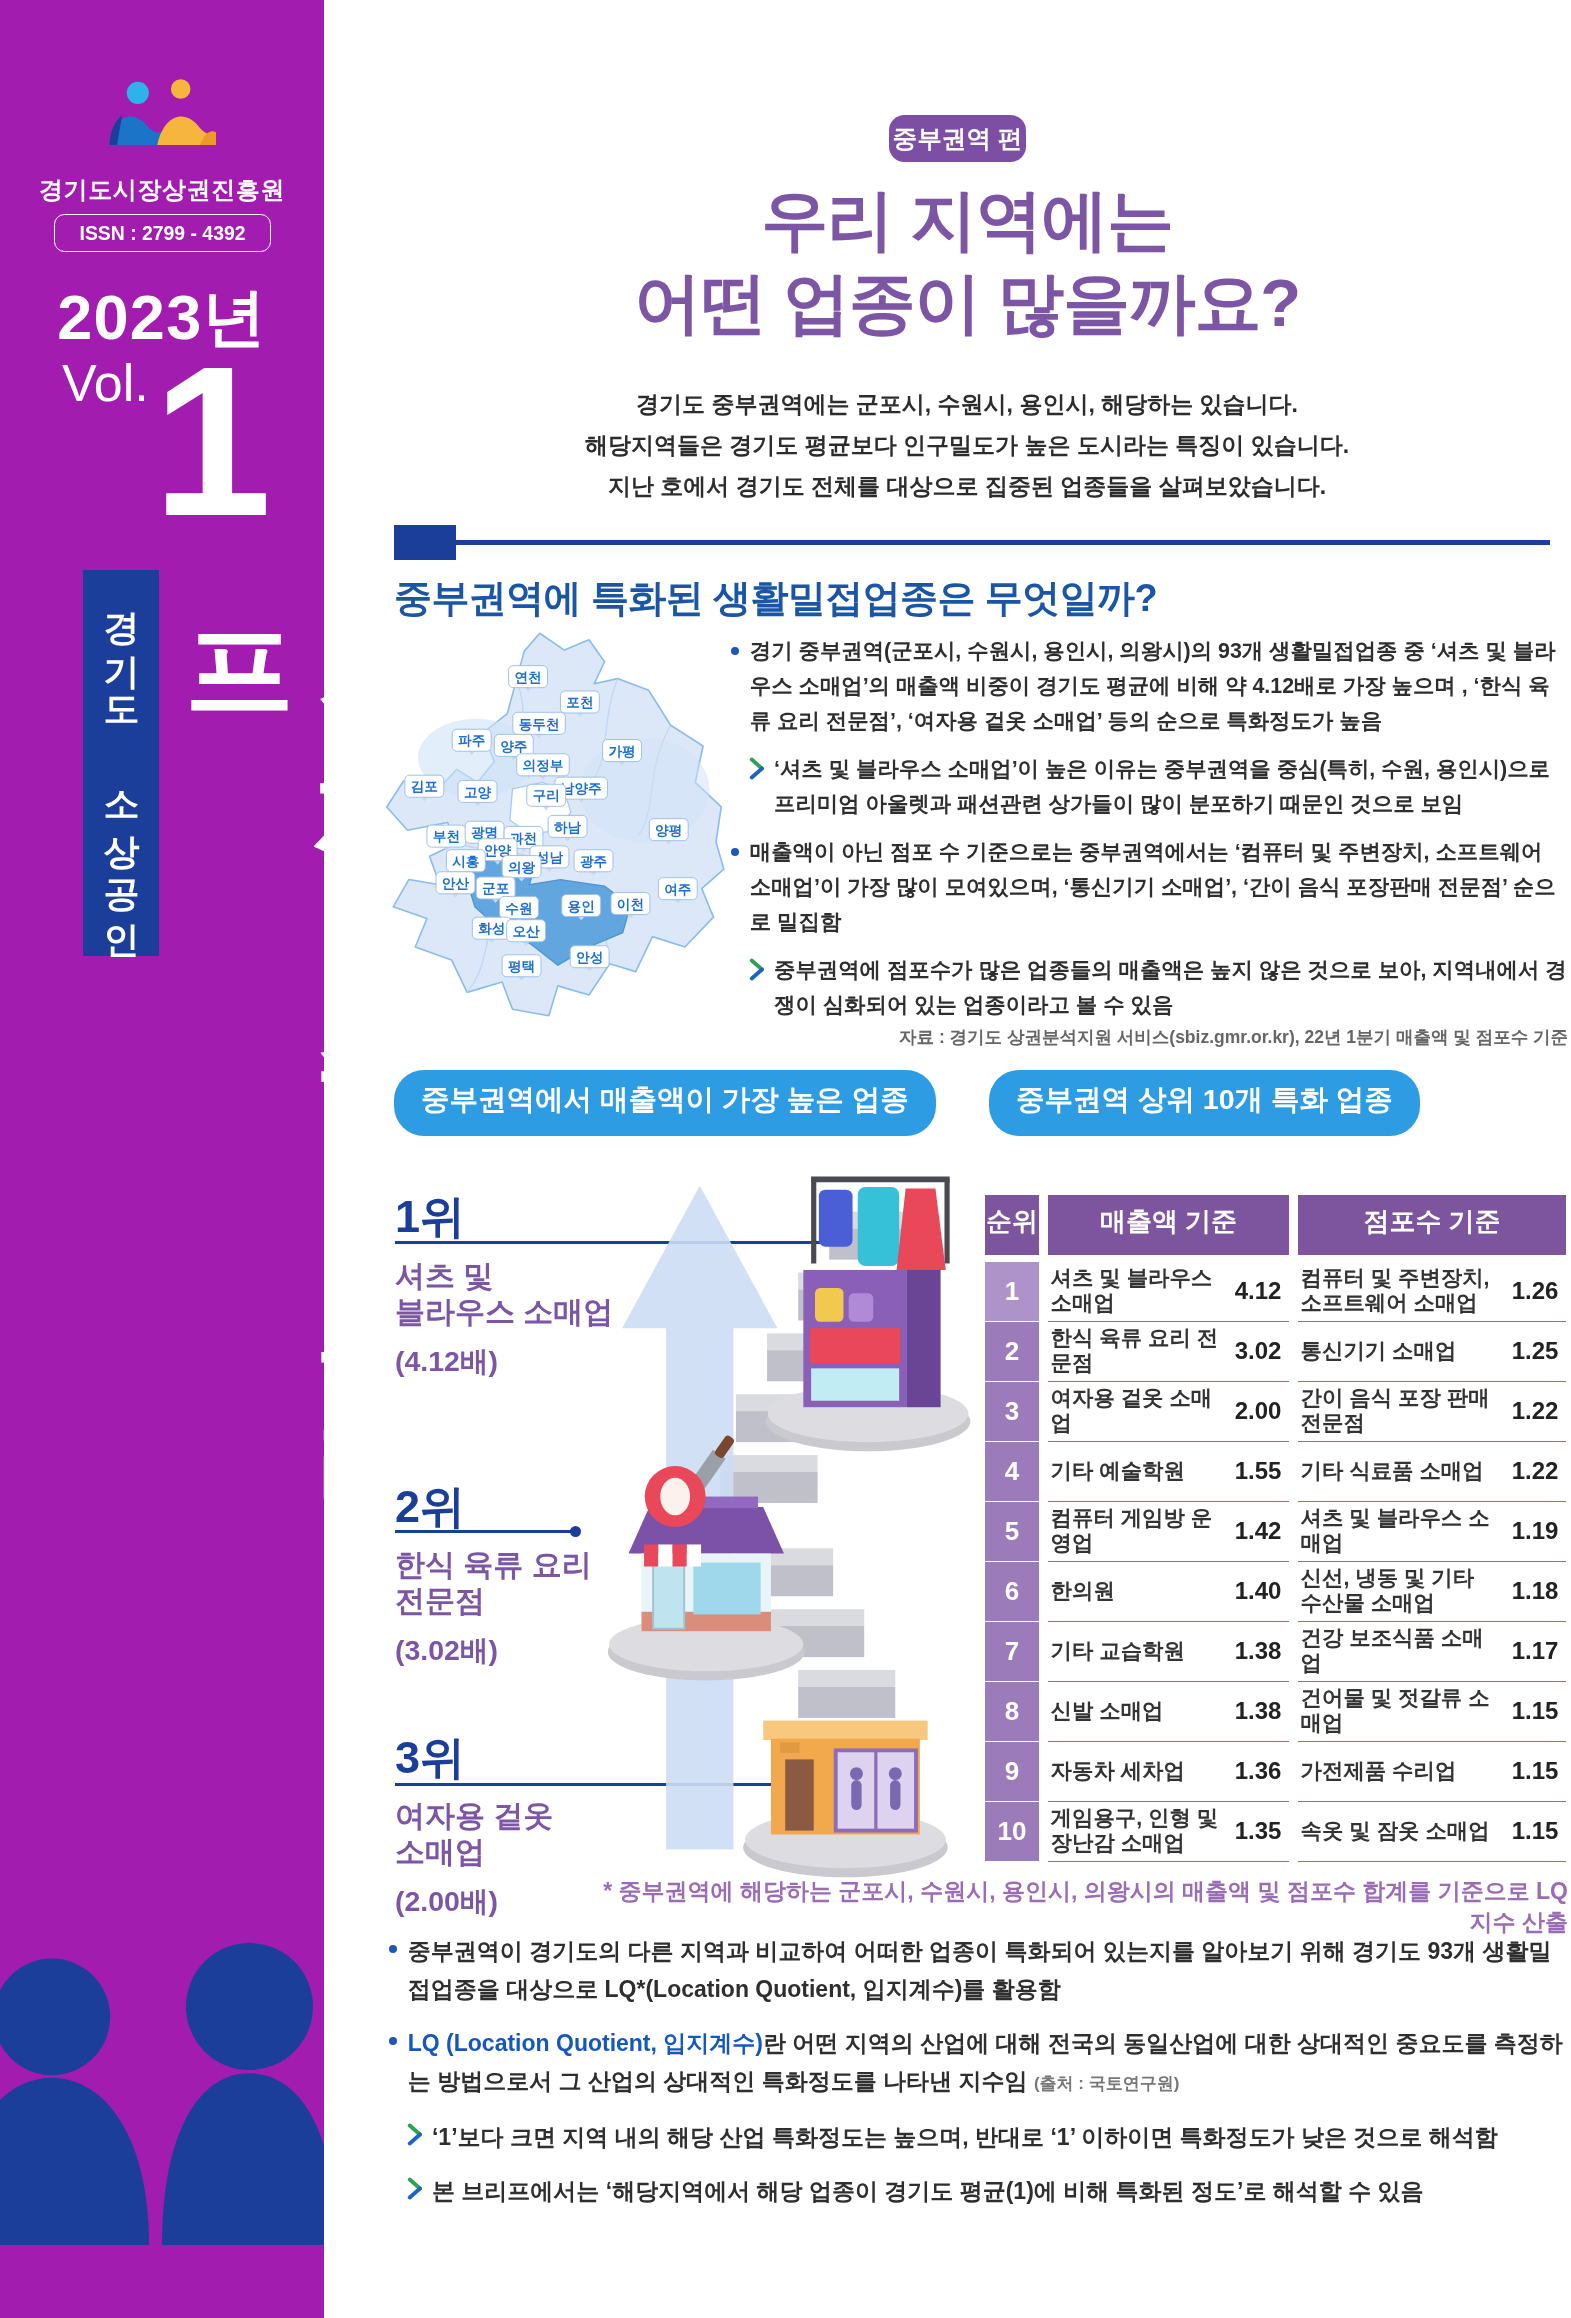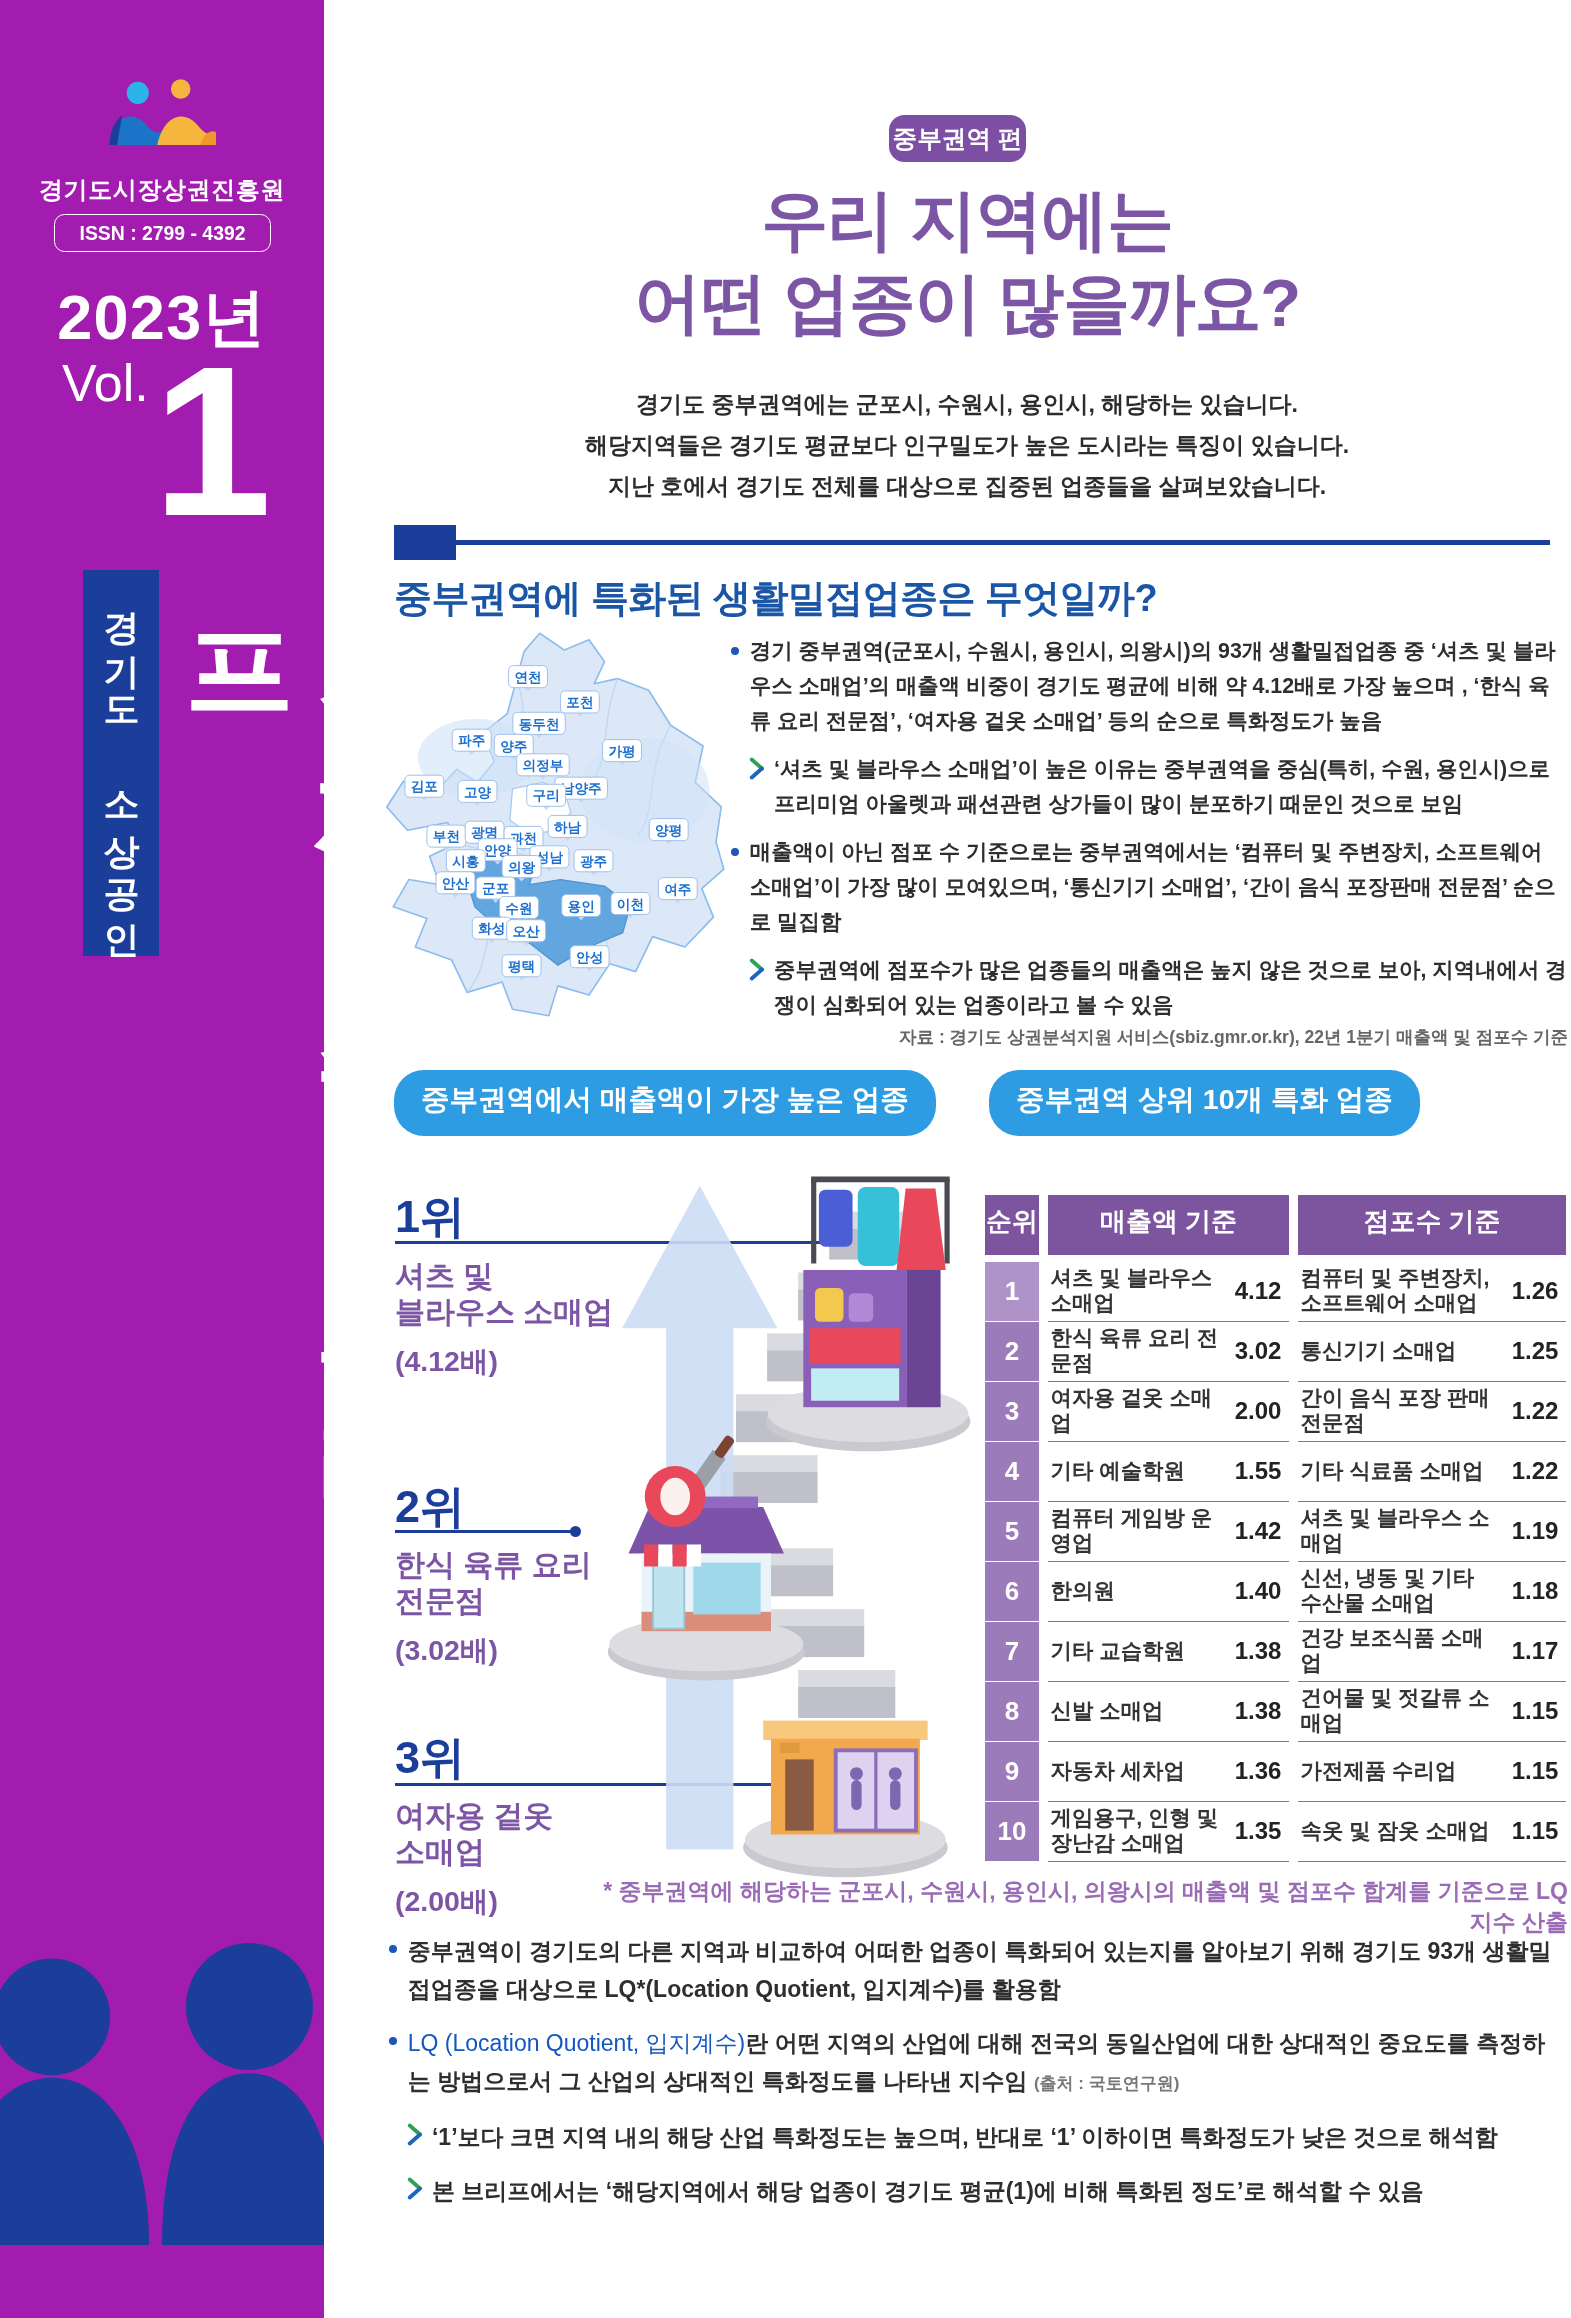--- a/index.html
+++ b/index.html
@@ -40,21 +40,21 @@
   .divider-line{position:absolute;left:456px;top:540px;width:1094px;height:5.2px;background:#1A3E99;}
   .section-heading{position:absolute;left:394px;top:573px;width:1166px;
                    color:#1A55A6;font-size:38px;font-weight:800;letter-spacing:-0.6px;}
   .map-wrap{position:absolute;left:366px;top:625px;}
   .bullets1{position:absolute;left:731px;top:634px;width:837px;}
   .b-row{display:flex;margin-bottom:13px;}
   .b-row .dot{flex:0 0 auto;width:8.4px;height:8.4px;border-radius:50%;background:#1f57b5;margin:13px 10.4px 0 0;}
   .b-row .chev{flex:0 0 auto;margin:5.2px 7.8px 0 3.9px;}
   .b-row.indent{margin-left:14.3px;}
   .b-content{color:#2e2e2e;font-size:21.4px;font-weight:600;line-height:35px;}
-  .b-lead{color:#1557C0;font-weight:400;}
+  .b-lead{color:#1557C0;font-weight:700;}
   .b-note{color:#777;font-size:17px;font-weight:600;}
   .source-note{position:absolute;left:731px;top:1025px;width:837px;text-align:right;
                color:#666;font-size:17.5px;font-weight:600;}
 
   
   .pill{position:absolute;top:1070px;height:66px;background:#2D9CE3;border-radius:30px;
         color:#fff;font-size:28.5px;font-weight:800;line-height:58px;text-align:center;padding:0 27px;}
   #badge-sales{left:394px;}
   #badge-top10{left:989px;}
 

